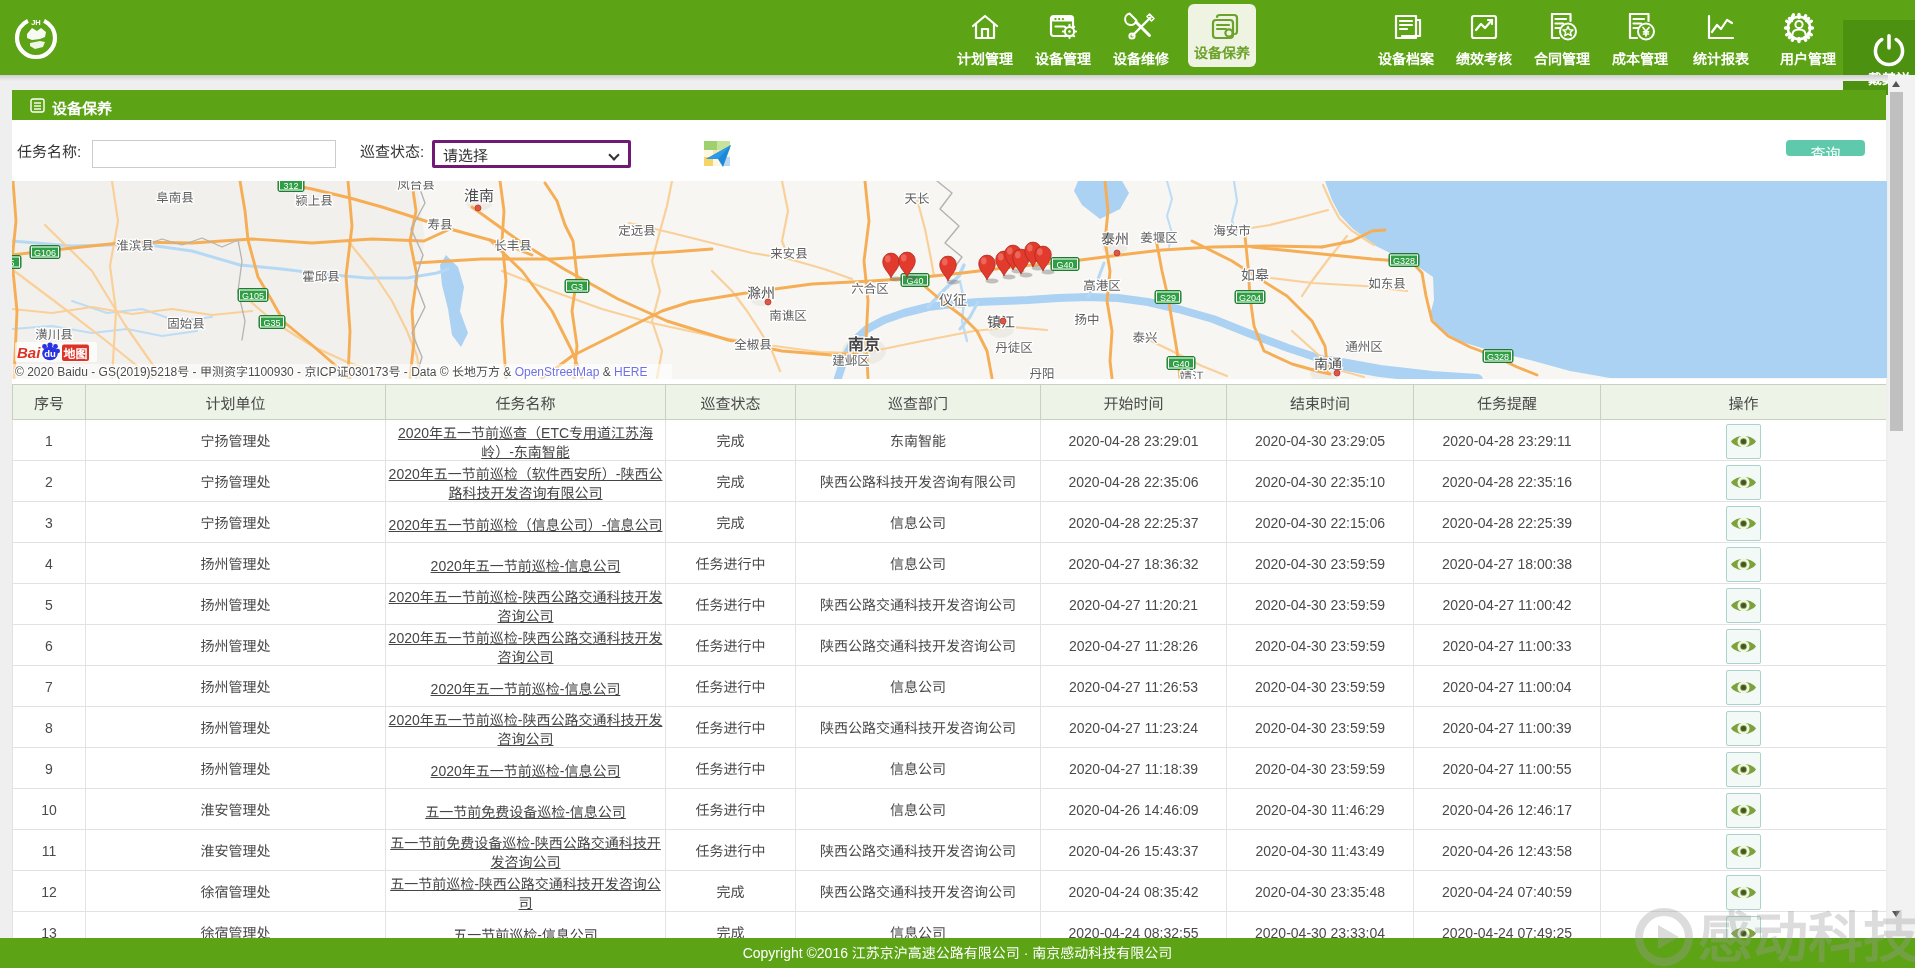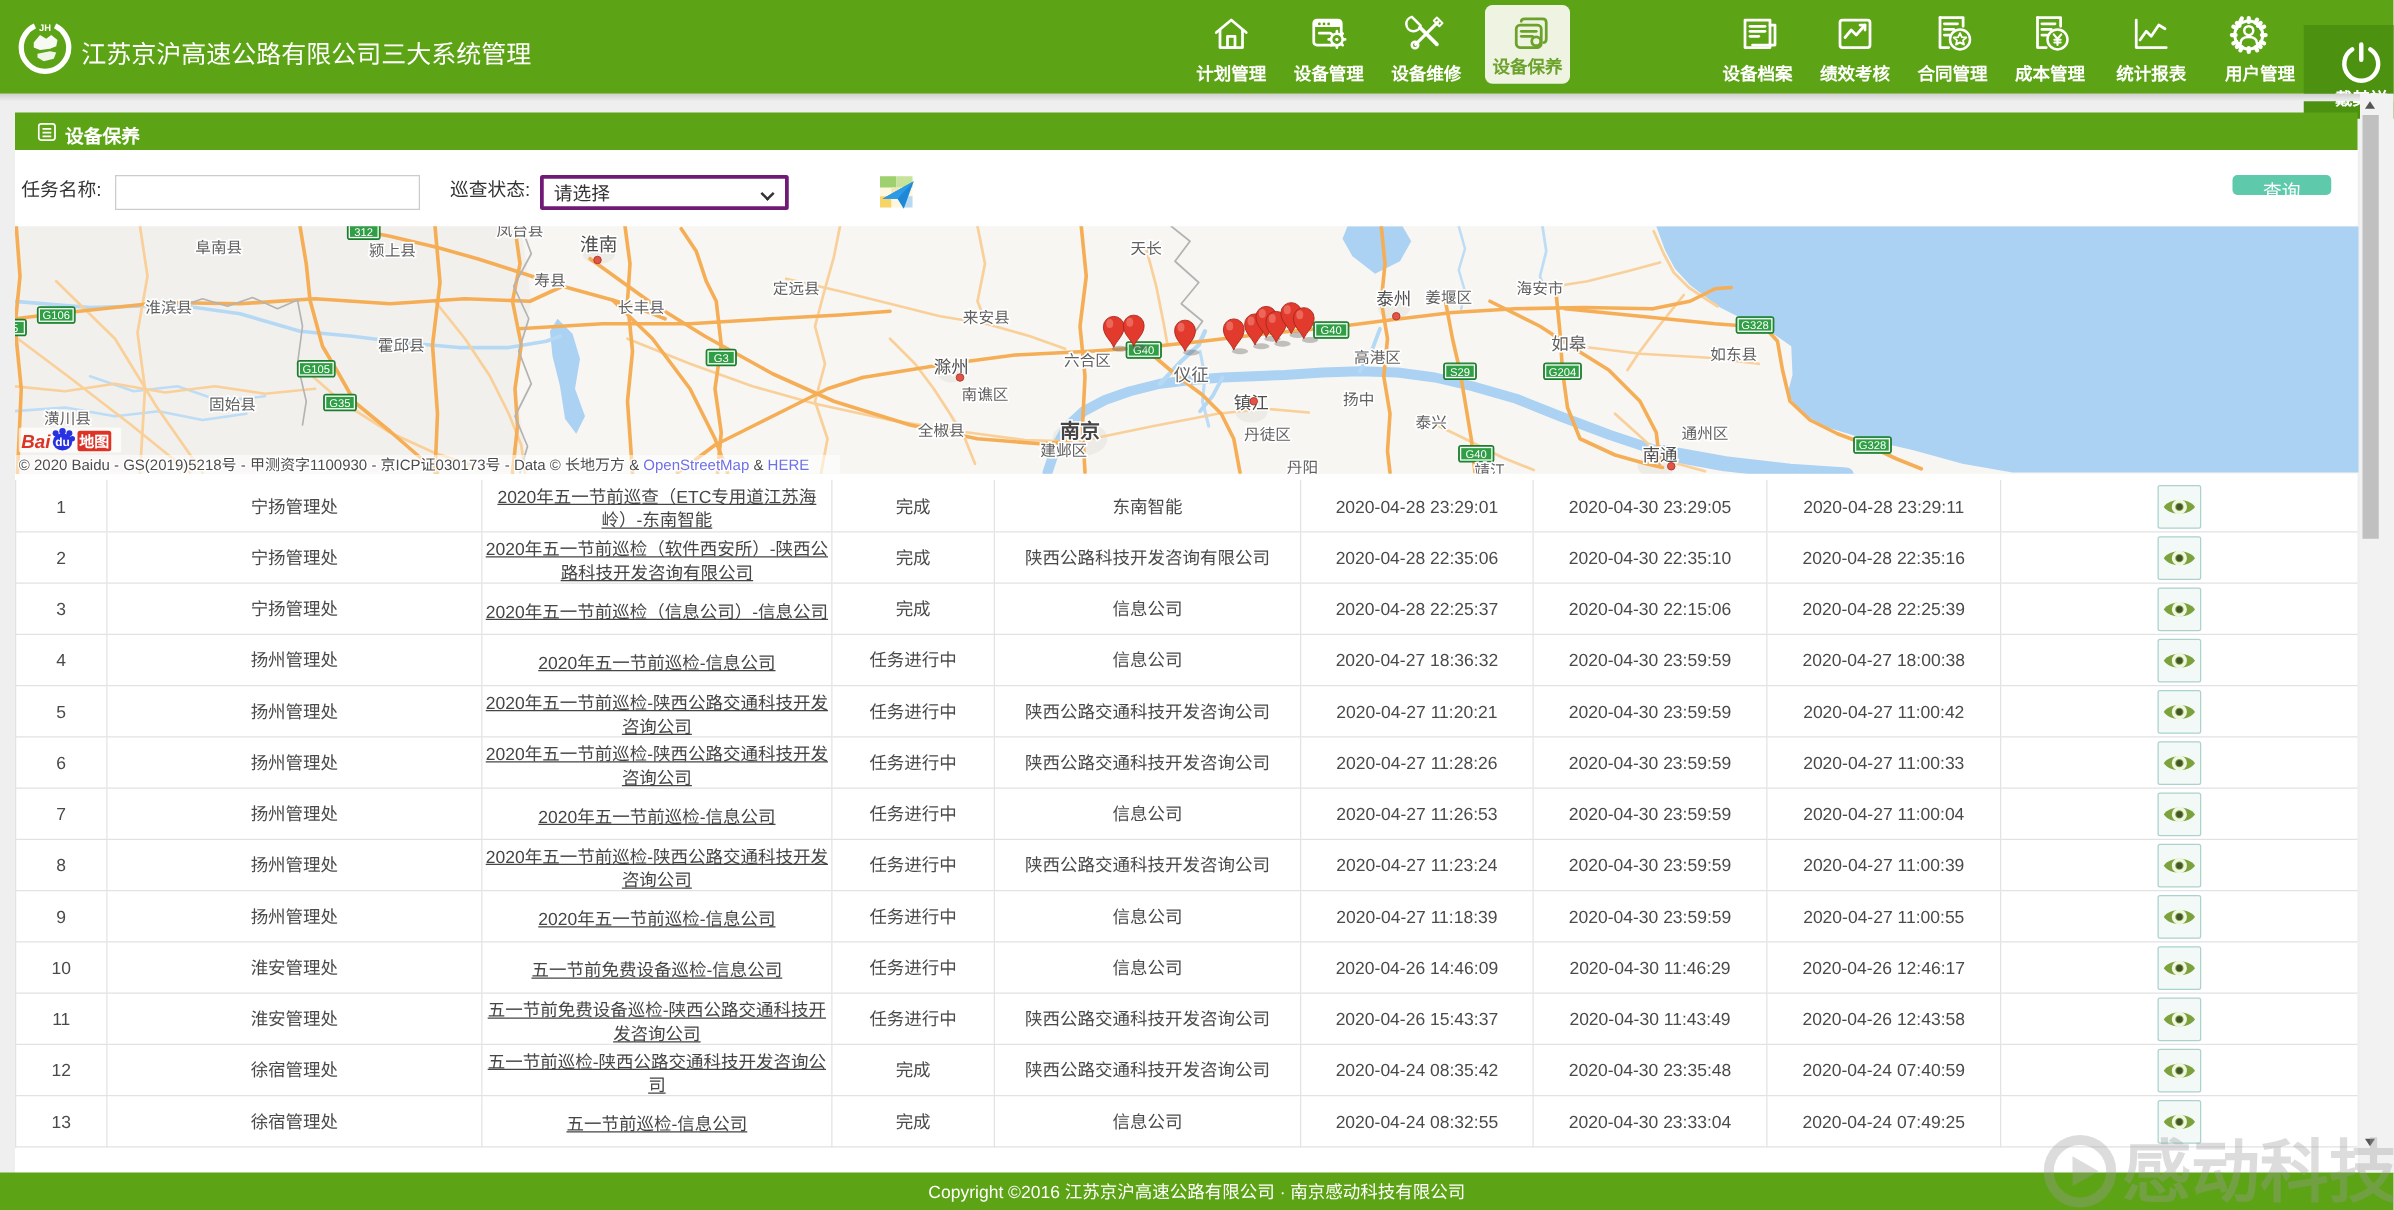--- a/index.html
+++ b/index.html
@@ -59,21 +59,20 @@
 </head>
 <body>
 <div id="page">
   <div class="header">
     <svg class="logo" width="46" height="46" viewBox="0 0 46 46">
       <circle cx="23" cy="23" r="19" fill="none" stroke="#fff" stroke-width="4.2" pathLength="100" stroke-dasharray="86 14" stroke-dashoffset="-7" transform="rotate(-90 23 23)"></circle>
       <text x="23" y="9.5" font-size="7.5" fill="#fff" text-anchor="middle" font-weight="bold">JH</text>
       <path d="M14 19 L19 13 L24 16 L28 13 L33 17 L32 22 L27 24 L19 25 L14 23 Z" fill="#fff" opacity=".95"></path>
       <path d="M17 28 L27 26 L32 27 L30 32 L22 34 L17 31 Z" fill="#fff" opacity=".9"></path>
     </svg>
-    <div class="htitle">江苏京沪高速公路有限公司三大系统管理</div>
     <div class="nitem" style="left:948px;width:74px;">
         <span class="ic"><svg width="36" height="36" viewBox="0 0 36 36" fill="none" stroke="currentColor" stroke-width="2.2" stroke-linecap="round" stroke-linejoin="round">
             <path d="M6 17 L18 7 L30 17"></path>
             <path d="M9 15 V29 H27 V15"></path>
             <rect x="15" y="20" width="6" height="9"></rect>
           </svg></span>
         <span class="lb">计划管理</span>
       </div>
       <div class="nitem" style="left:1026px;width:74px;">
         <span class="ic"><svg width="36" height="36" viewBox="0 0 36 36" fill="none" stroke="currentColor" stroke-width="2.2" stroke-linecap="round" stroke-linejoin="round">
@@ -448,20 +447,31 @@
           <col style="width:300px">
           <col style="width:280px">
           <col style="width:130px">
           <col style="width:245px">
           <col style="width:186px">
           <col style="width:187px">
           <col style="width:187px">
           <col style="width:286px">
         </colgroup>
         <tbody>
+          <tr>
+            <th>序号</th>
+            <th>计划单位</th>
+            <th>任务名称</th>
+            <th>巡查状态</th>
+            <th>巡查部门</th>
+            <th>开始时间</th>
+            <th>结束时间</th>
+            <th>任务提醒</th>
+            <th>操作</th>
+          </tr>
           <tr class="r">
             <td>1</td>
             <td>宁扬管理处</td>
             <td style="white-space:nowrap;"><a href="#">2020年五一节前巡查（ETC专用道江苏海<br>岭）-东南智能</a></td>
             <td>完成</td>
             <td>东南智能</td>
             <td>2020-04-28 23:29:01</td>
             <td>2020-04-30 23:29:05</td>
             <td>2020-04-28 23:29:11</td>
             <td><span class="eyebtn"><svg width="33" height="33" viewBox="0 0 33 33" style="position:absolute;left:0;top:0;">

